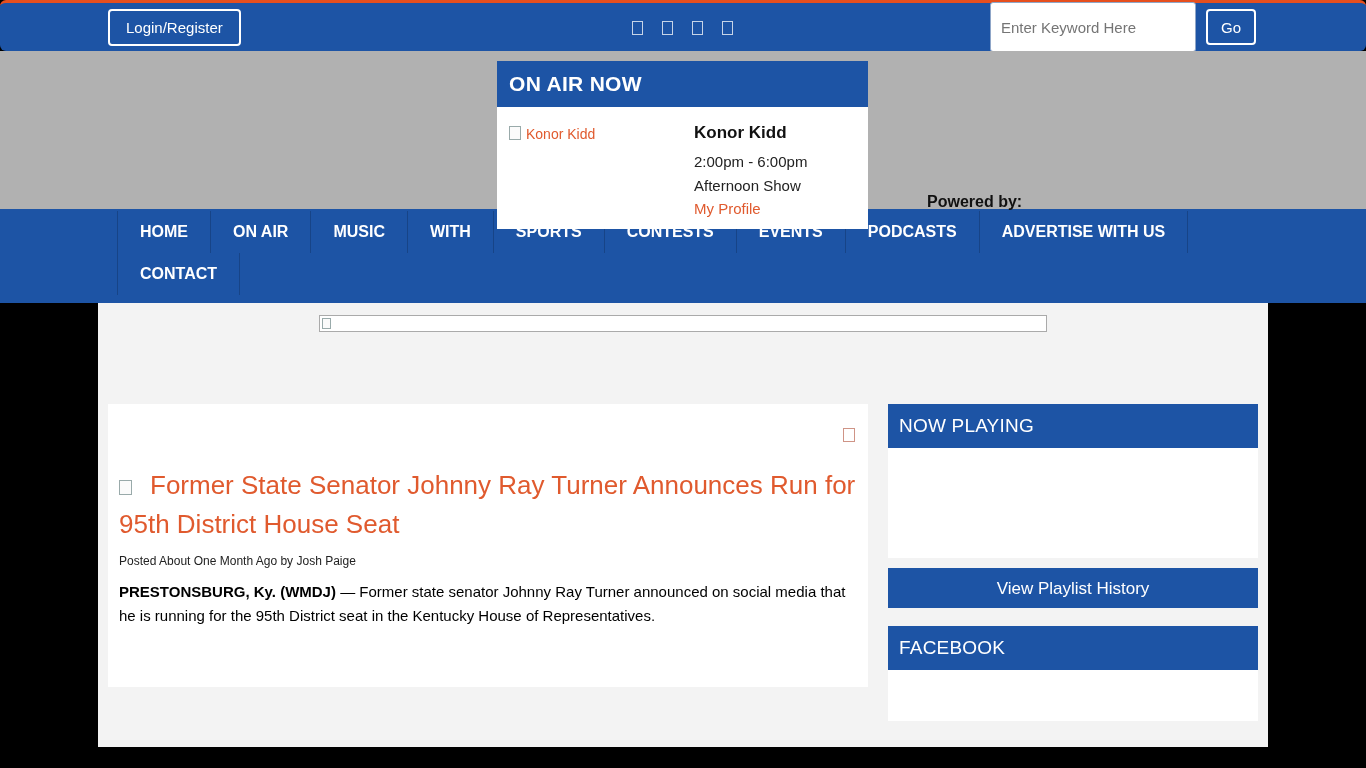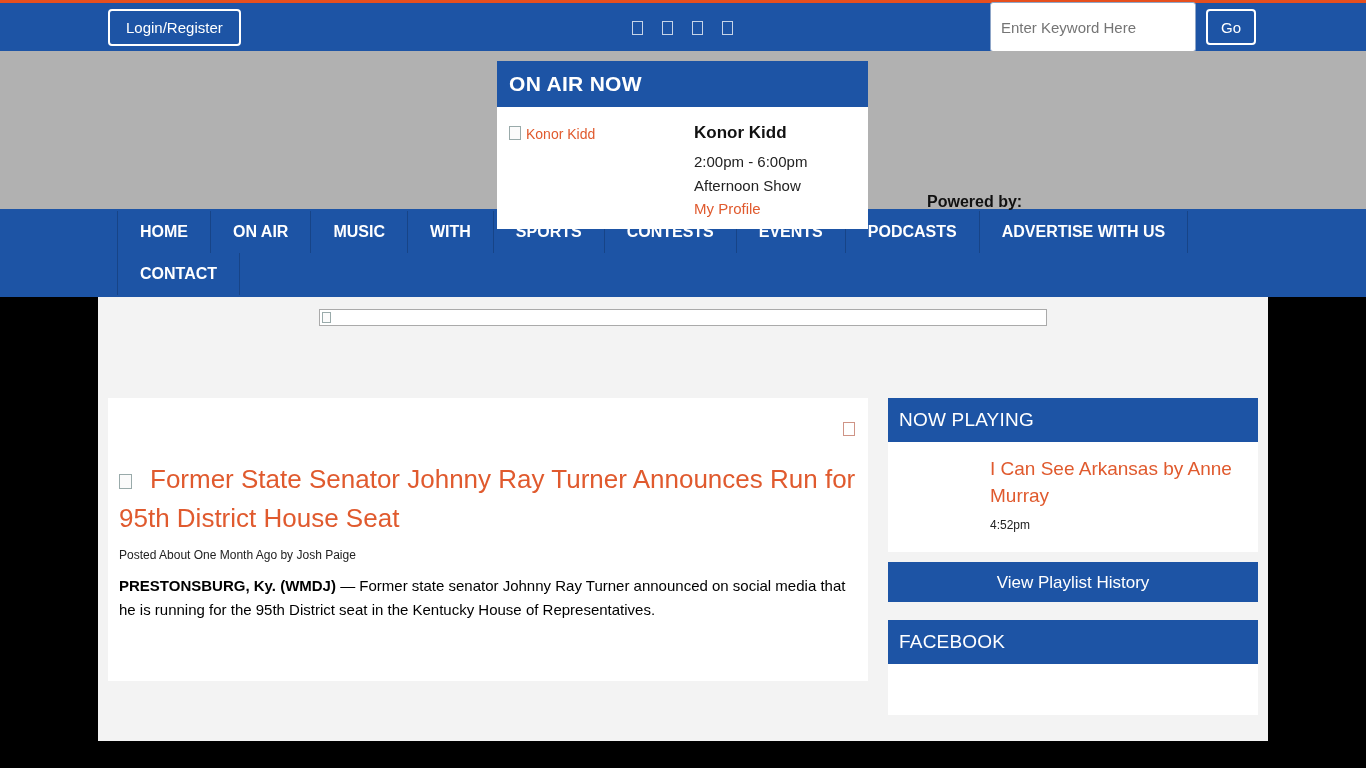--- a/index.html
+++ b/index.html
@@ -13,21 +13,21 @@
   html,body{margin:0;padding:0;}
   body{
     width:1366px;height:768px;overflow:hidden;position:relative;
     background:#000;
     font-family:"Liberation Sans", sans-serif;
   }
 
   
   .topbar{
     height:51px;background:var(--blue);border-top:3px solid var(--orange);
-    display:flex;align-items:center;position:relative;
+    display:flex;align-items:center;position:relative;border-radius:6px;
   }
   .login-btn{
     margin-left:108px;background:transparent;border:2px solid #fff;color:#fff;
     font-size:15px;padding:8px 16px;border-radius:4px;cursor:pointer;
     font-family:"Liberation Sans", sans-serif;
   }
   .social{position:absolute;left:632px;top:18px;display:flex;gap:19px;}
   .social .ph-sq{width:11px;height:14px;border:1px solid rgba(255,255,255,0.75);background:transparent;}
   .search-area{margin-left:auto;margin-right:110px;display:flex;gap:10px;align-items:center;}
   .search-input{
@@ -48,21 +48,21 @@
   }
   .onair-body{background:#fff;display:flex;padding:13px 12px;height:122px;}
   .onair-img{width:185px;display:flex;align-items:flex-start;color:var(--link-orange);font-size:14px;padding-top:6px;}
   .broken-ic{display:inline-block;width:12px;height:14px;border:1px solid #9aa;background:#fbfbfb;margin-right:5px;flex:none;}
   .onair-details{font-size:15px;color:#222;line-height:1.55;}
   .onair-name{font-size:17px;font-weight:bold;color:#111;margin-bottom:4px;}
   .onair-profile{color:var(--link-orange);text-decoration:none;cursor:pointer;}
   .powered{position:absolute;left:927px;top:142px;font-size:16px;font-weight:bold;color:#111;}
 
   
-  .navbar{background:var(--blue);padding:2px 0 2px 117px;}
+  .navbar{background:var(--blue);padding:2px 0 8px 117px;}
   .nav-row{display:flex;}
   .nav-item{
     color:#fff;font-weight:bold;font-size:16px;padding:12px 22px;
     border-right:1px solid rgba(0,0,0,0.18);cursor:pointer;white-space:nowrap;
   }
   .nav-row .nav-item:first-child{border-left:1px solid rgba(0,0,0,0.18);}
 
   
   .content{
     width:1170px;margin:0 auto;background:var(--content-bg);
@@ -174,24 +174,20 @@
         <div class="body-text">
           <p><b>PRESTONSBURG, Ky. (WMDJ)</b><span> — Former state senator Johnny Ray Turner announced on social media that he is running for the 95th District seat in the Kentucky House of Representatives.</span></p>
         </div>
       </div>
     </div>
 
     <div class="col-right">
       <div class="panel-header">NOW PLAYING</div>
       <div class="np-box">
         <div class="album-spacer"></div>
-        <div>
-          <div class="np-song">I Can See Arkansas by Anne Murray</div>
-          <div class="np-time">4:52pm</div>
-        </div>
       </div>
       <button class="playlist-btn">View Playlist History</button>
 
       <div class="panel-header fb-header">FACEBOOK</div>
       <div class="fb-box"></div>
     </div>
 
   </div>
 </div>
 

